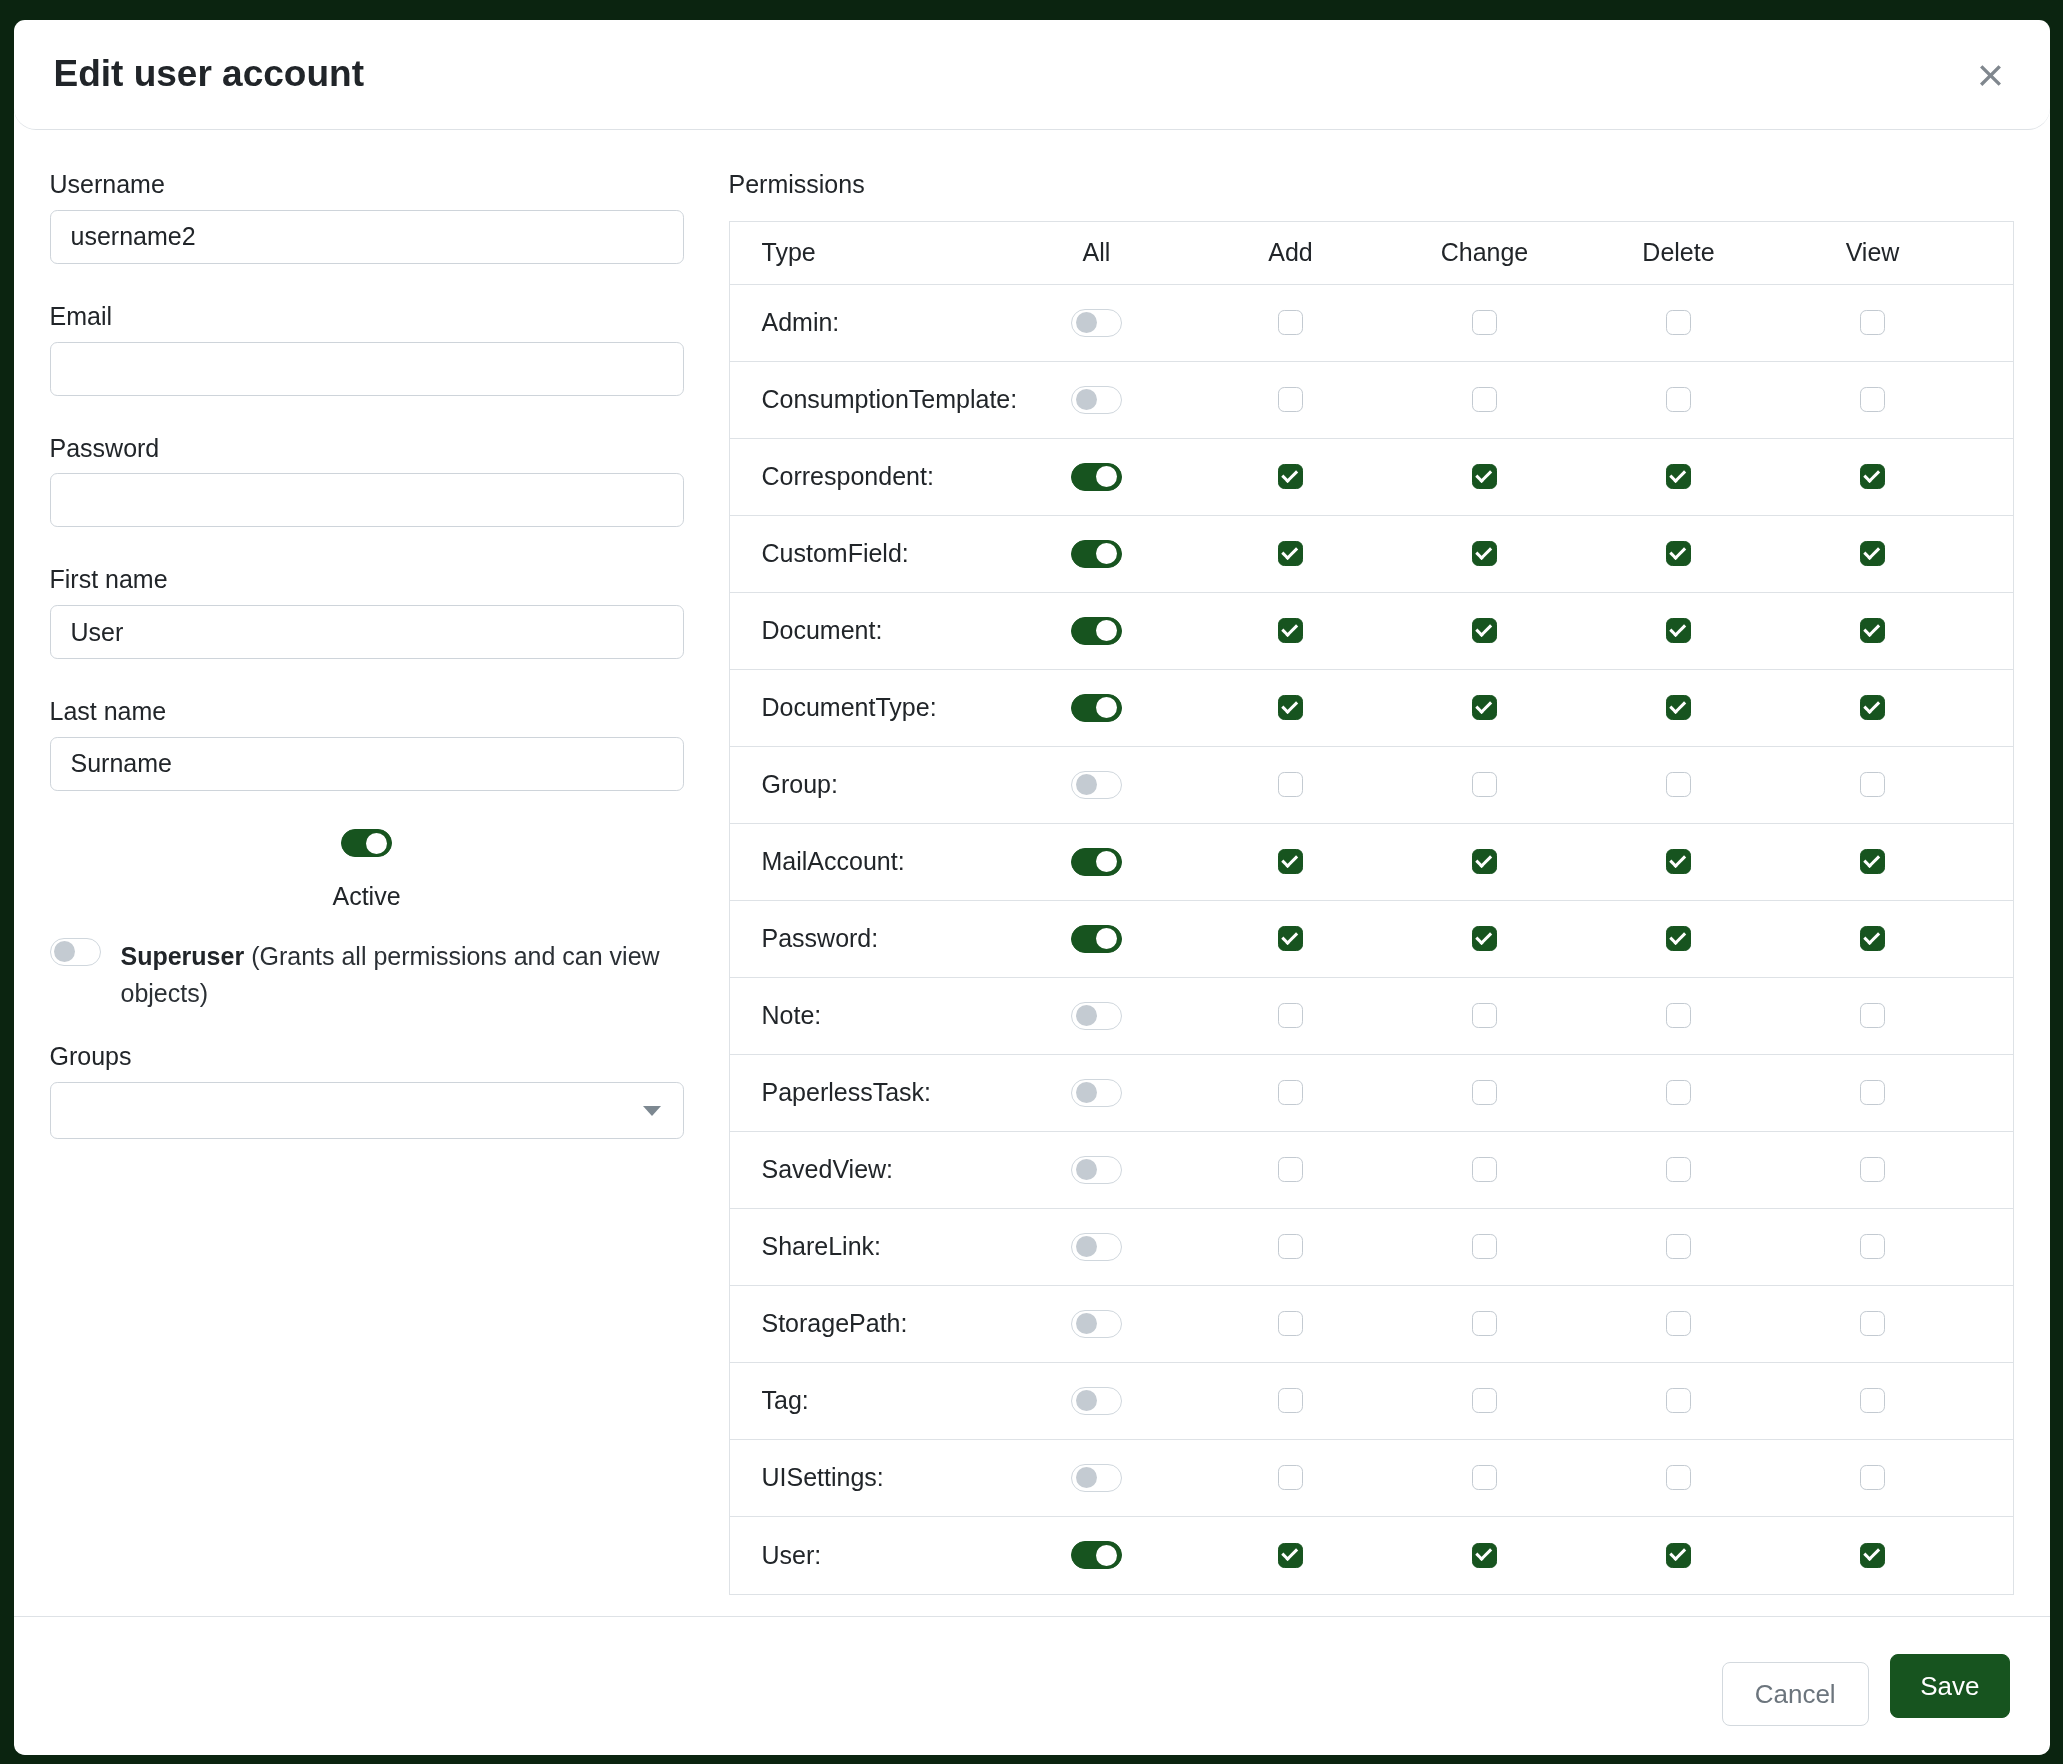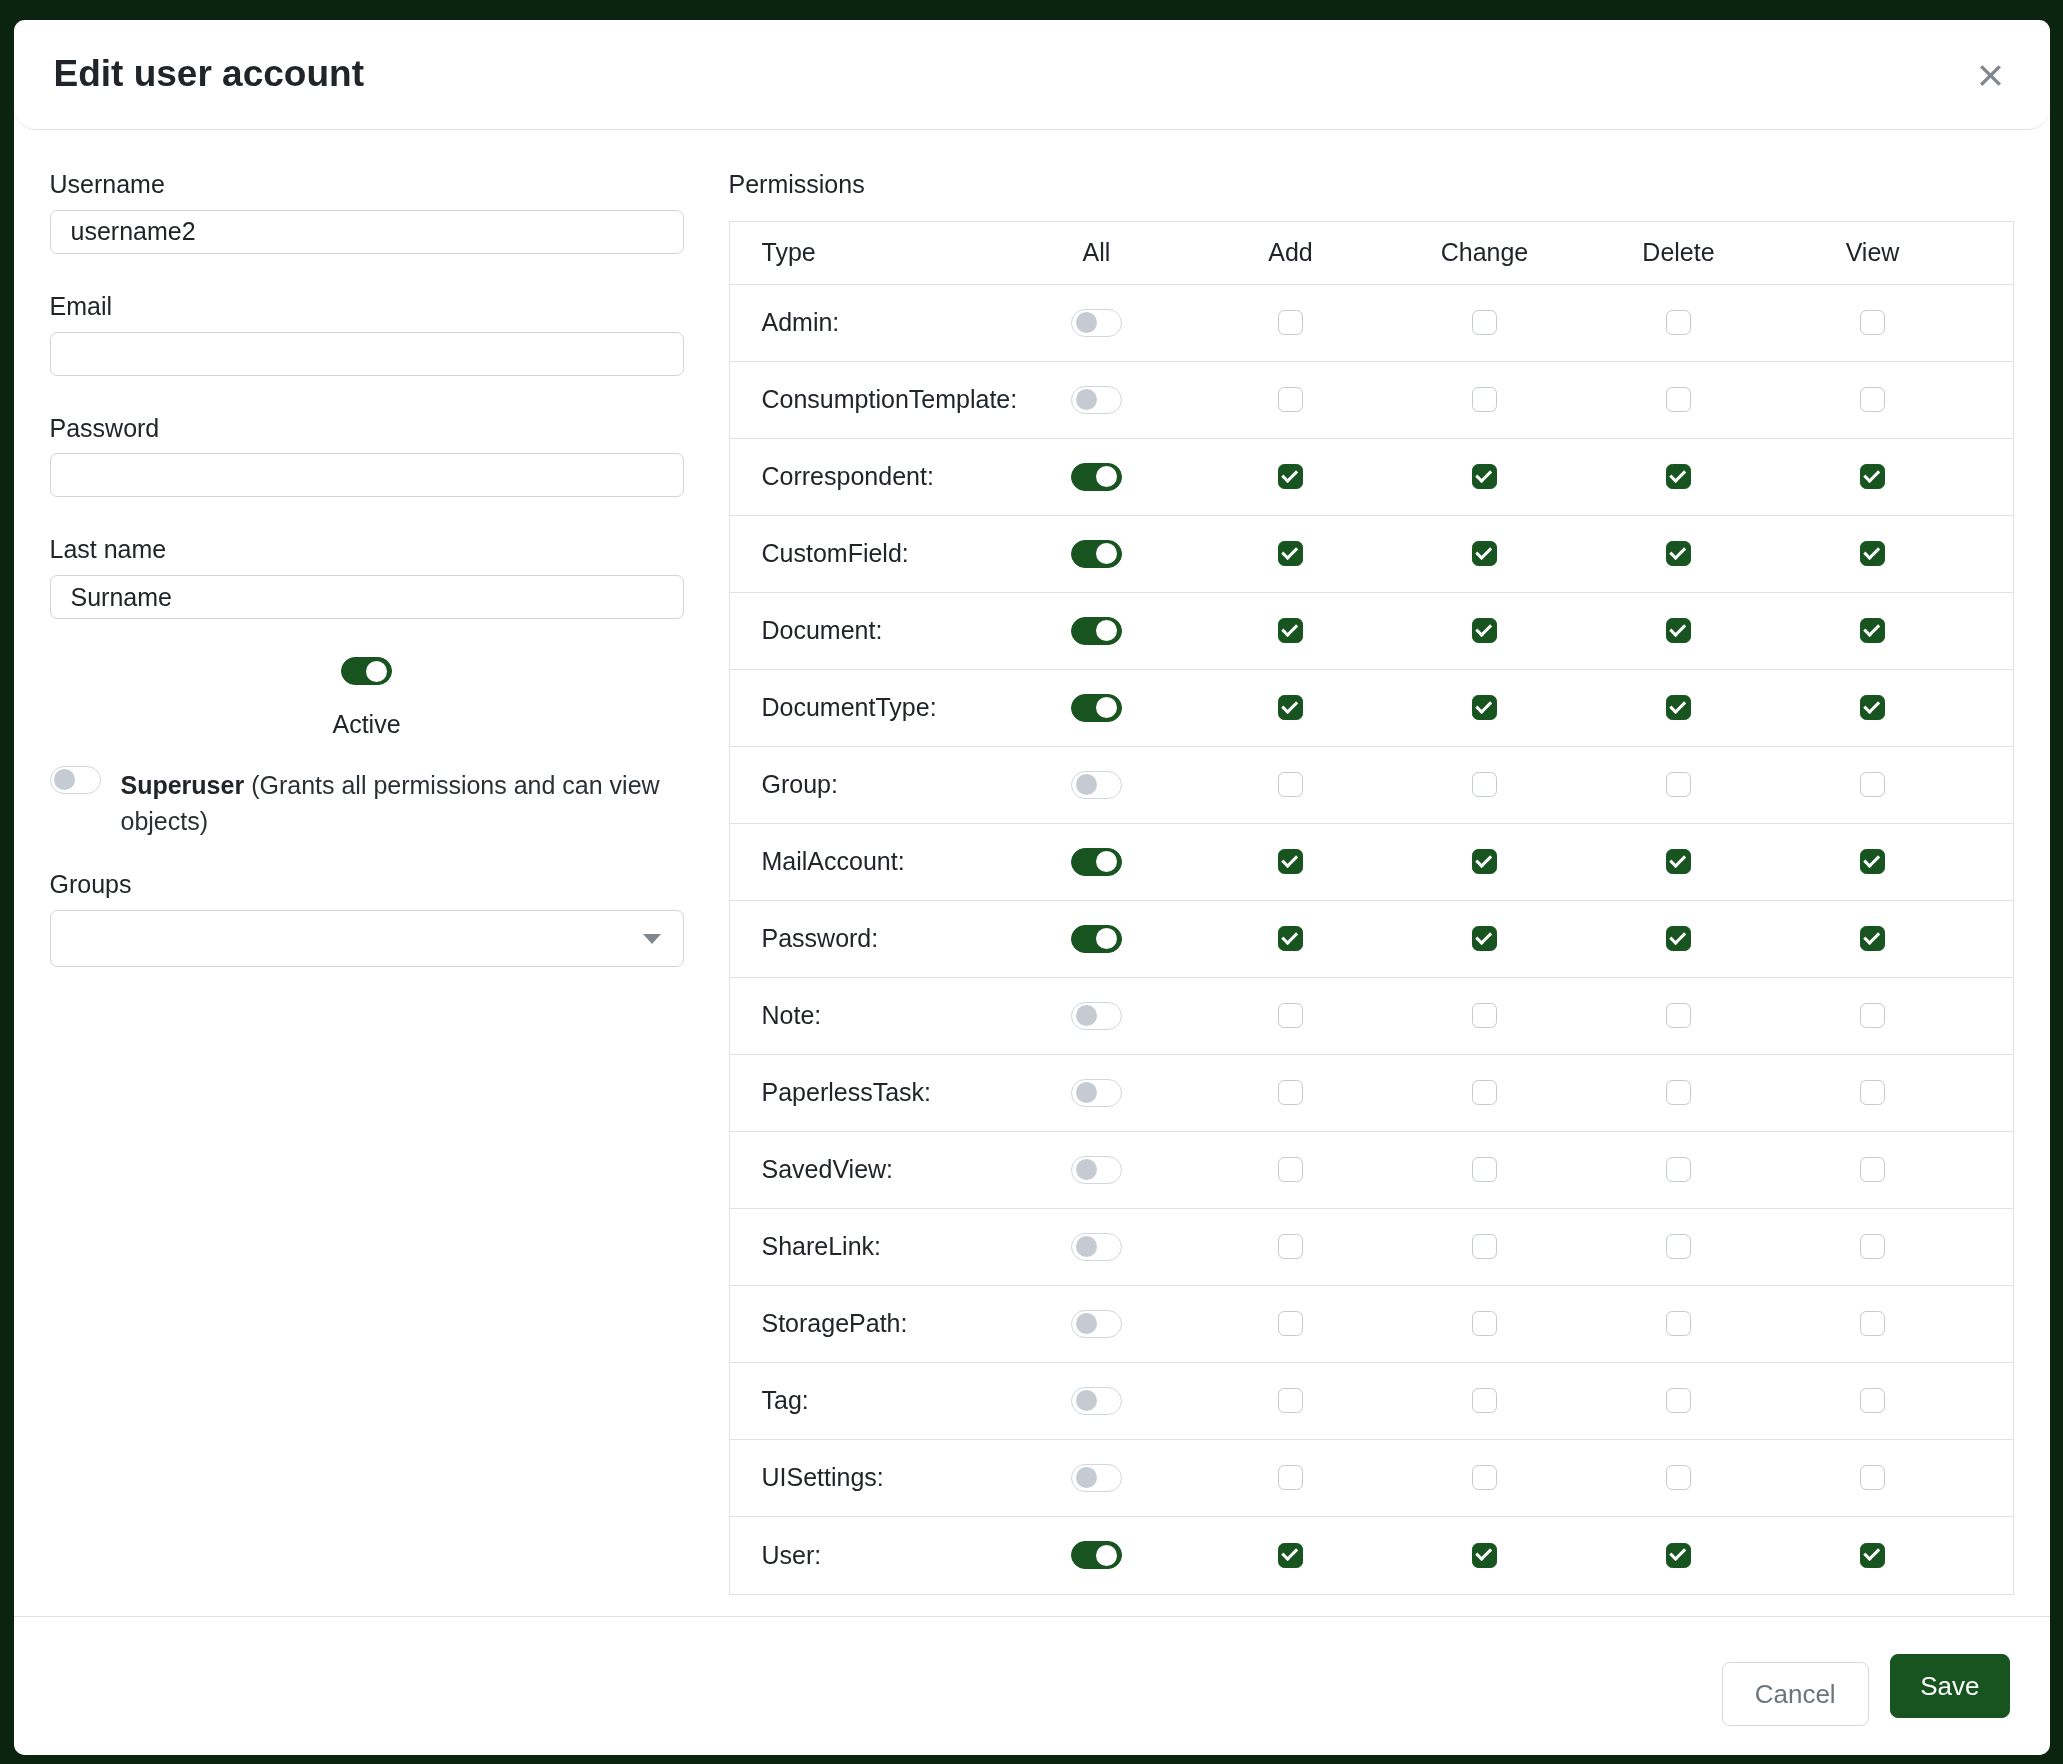--- a/index.html
+++ b/index.html
@@ -51,21 +51,21 @@
   .right-col{flex:1 1 auto;}
   .form-group{margin-bottom:38px;}
   .form-label{
     display:block;
     font-size:25px;
     margin-bottom:10.8px;
     color:var(--text);
   }
   .text-input{
     width:100%;
-    height:44px;
+    height:54px;
     border:0.9px solid #ced4da;
     border-radius:7.2px;
     padding:0 20px;
     font-size:25px;
     color:var(--text);
     font-family:inherit;
     background:#fff;
     outline:none;
   }
   
@@ -207,20 +207,24 @@
       <div class="form-group">
         <label class="form-label">Email</label>
         <input class="text-input" type="text" value="" style="">
       </div>
 
       <div class="form-group">
         <label class="form-label">Password</label>
         <input class="text-input" type="password" value="" style="">
       </div>
 
+      <div class="form-group">
+        <label class="form-label">First name</label>
+        <input class="text-input" type="text" value="User" style="">
+      </div>
 
       <div class="form-group">
         <label class="form-label">Last name</label>
         <input class="text-input" type="text" value="Surname" style="">
       </div>
 
       <div class="toggle-row" style="align-items:center;margin-top:3.6px;flex-direction:column;">
         <span class="switch on">
             <span class="knob"></span>
           </span>

